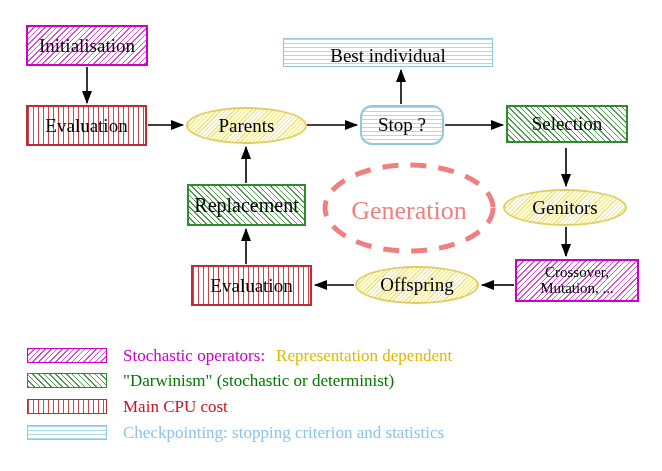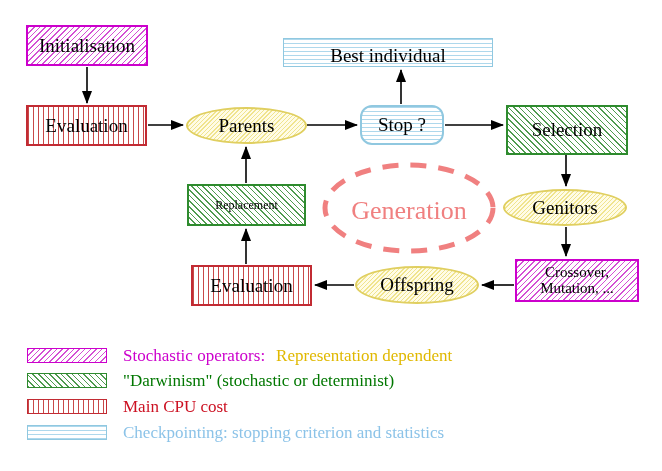--- a/index.html
+++ b/index.html
@@ -32,21 +32,21 @@
   .stripe-cyan {
     border-color:var(--cyan-border,#90c8e0);
     background:repeating-linear-gradient(180deg, var(--cyan-stripe,#aed8ec) 0 1px, #ffffff 1px 4px);
   }
   .ellipse-yellow {
     border-color:var(--yellow-border,#e0cf60); border-width:2px; border-radius:50%;
     background:repeating-linear-gradient(135deg, var(--yellow-hatch,#f0e48e) 0 1px, var(--yellow-fill,#fffce6) 1px 3px);
   }
   .node-stop { border-radius:12px; }
   .node-best { border-width:1px; font-size:19px; }
-  .node-replacement { font-size:12px; }
+  .node-replacement { font-size:20px; }
   .node-crossover { font-size:15px; flex-direction:column; }
   .generation-label {
     position:absolute; left:325px; top:196px; width:168px; text-align:center;
     font-size:26px; color:var(--salmon,#f08080); white-space:nowrap;
   }
 
   .legend-row { position:absolute; left:27px; height:17px; display:flex; align-items:center; }
   .swatch {
     width:80px; height:15px; box-sizing:border-box; border-style:solid; border-width:1px;
     margin-right:16px; flex:0 0 auto;
@@ -98,21 +98,21 @@
   </div>
 
   <div class="node stripe-cyan node-stop" style="left:360px; top:105px; width:84px; height:40px;">
     <span>Stop ?</span>
   </div>
 
   <div class="node stripe-cyan node-best" style="left:283px; top:38px; width:210px; height:29px;align-items:flex-end;">
     <span>Best individual</span>
   </div>
 
-  <div class="node hatch-green" style="left:506px; top:105px; width:122px; height:50px;">
+  <div class="node hatch-green" style="left:506px; top:105px; width:122px; height:38px;">
     <span>Selection</span>
   </div>
 
   <div class="node ellipse-yellow" style="left:503px; top:189px; width:124px; height:37px;text-align:right;">
     <span>Genitors</span>
   </div>
 
   <div class="node hatch-magenta node-crossover" style="left:515px; top:259px; width:124px; height:43px;">
     <span>Crossover,</span>
     <span>Mutation, ...</span>

